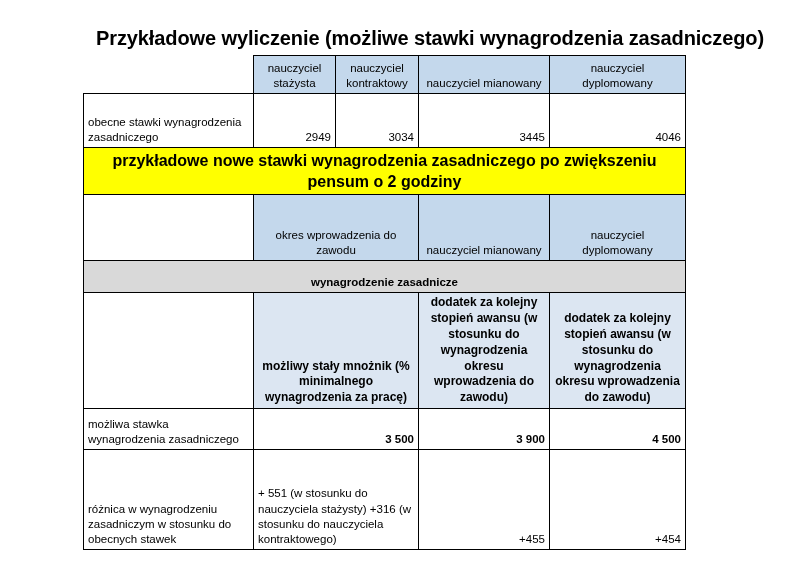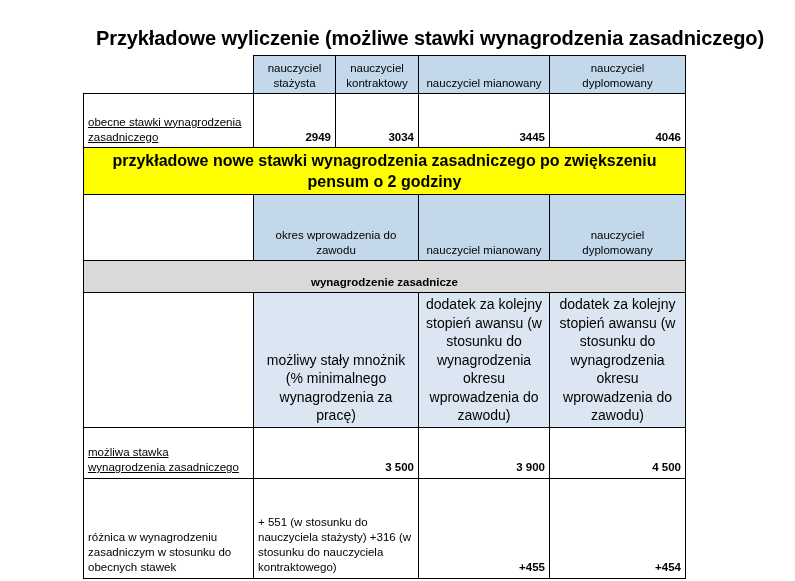--- a/index.html
+++ b/index.html
@@ -51,35 +51,35 @@
   col.c-3 { width: 131px; }
   col.c-4 { width: 136px; }
 
   .blue { background: #c4d8ec; }
   .blue-light { background: #dce6f2; }
   .grey { background: #d9d9d9; }
   .yellow { background: #ffff00; }
   .white { background: #ffffff; }
 
   .center { text-align: center; }
-  .right { text-align: right; font-weight: bold; }
+  .right { text-align: right; }
   .left { text-align: left; }
   .vmid { vertical-align: middle; }
-  .vtop { vertical-align: top; text-decoration: underline; }
+  .vtop { vertical-align: top; }
   .vbot { vertical-align: bottom; }
   .bold { font-weight: bold; }
-  .small { font-size: 14px; line-height: 1.34; }
+  .small { font-size: 12px; line-height: 1.34; font-weight: bold; }
   .tall-head { height: 38px; }
   .row-current { height: 54px; }
   .row-yellow { height: 35px; }
   .row-head2 { height: 66px; }
   .row-grey { height: 32px; }
   .row-desc { height: 94px; }
   .row-vals { height: 23px; }
-  .row-stawka { height: 51px; }
+  .row-stawka { height: 41px; }
   .row-diff { height: 100px; }
   .yellowtext {
     font-weight: bold;
     font-size: 16px;
     text-align: center;
     vertical-align: middle;
   }
 </style>
 </head>
 <body>

